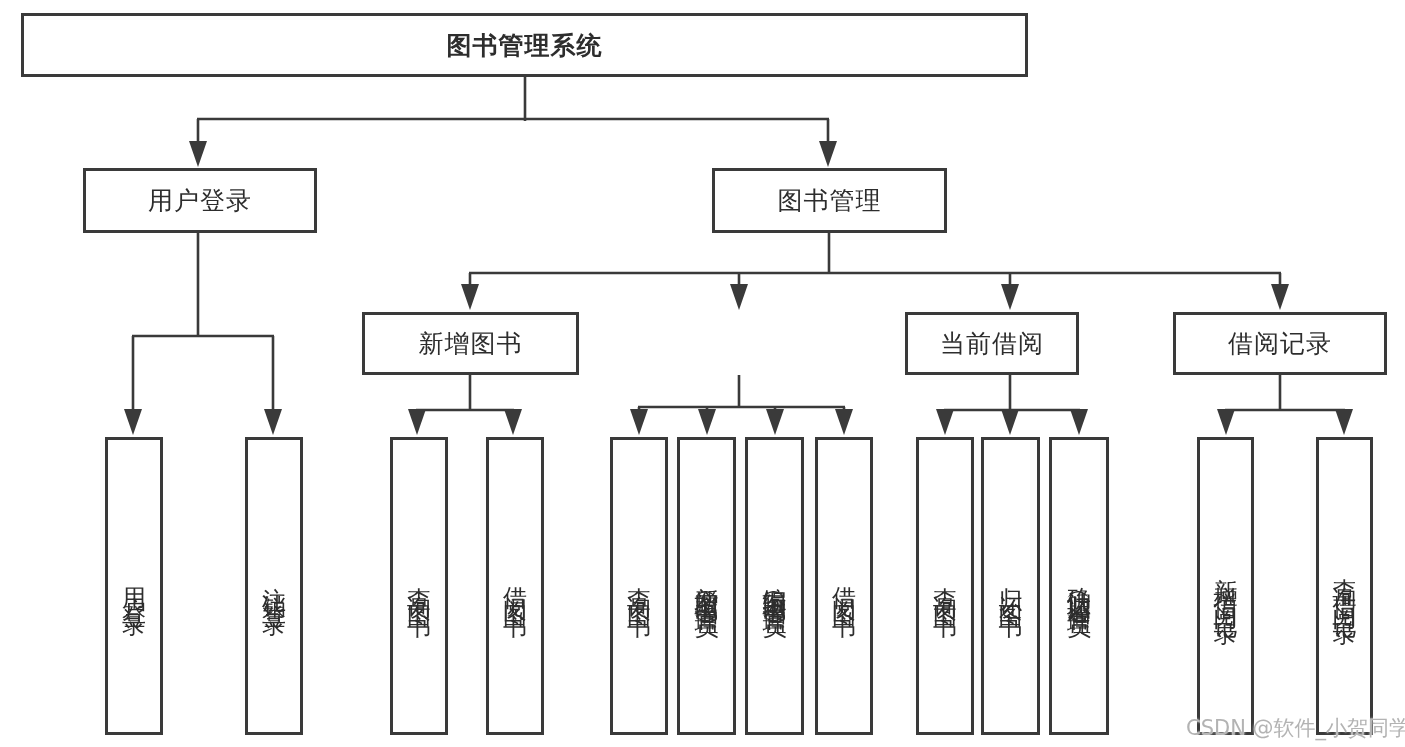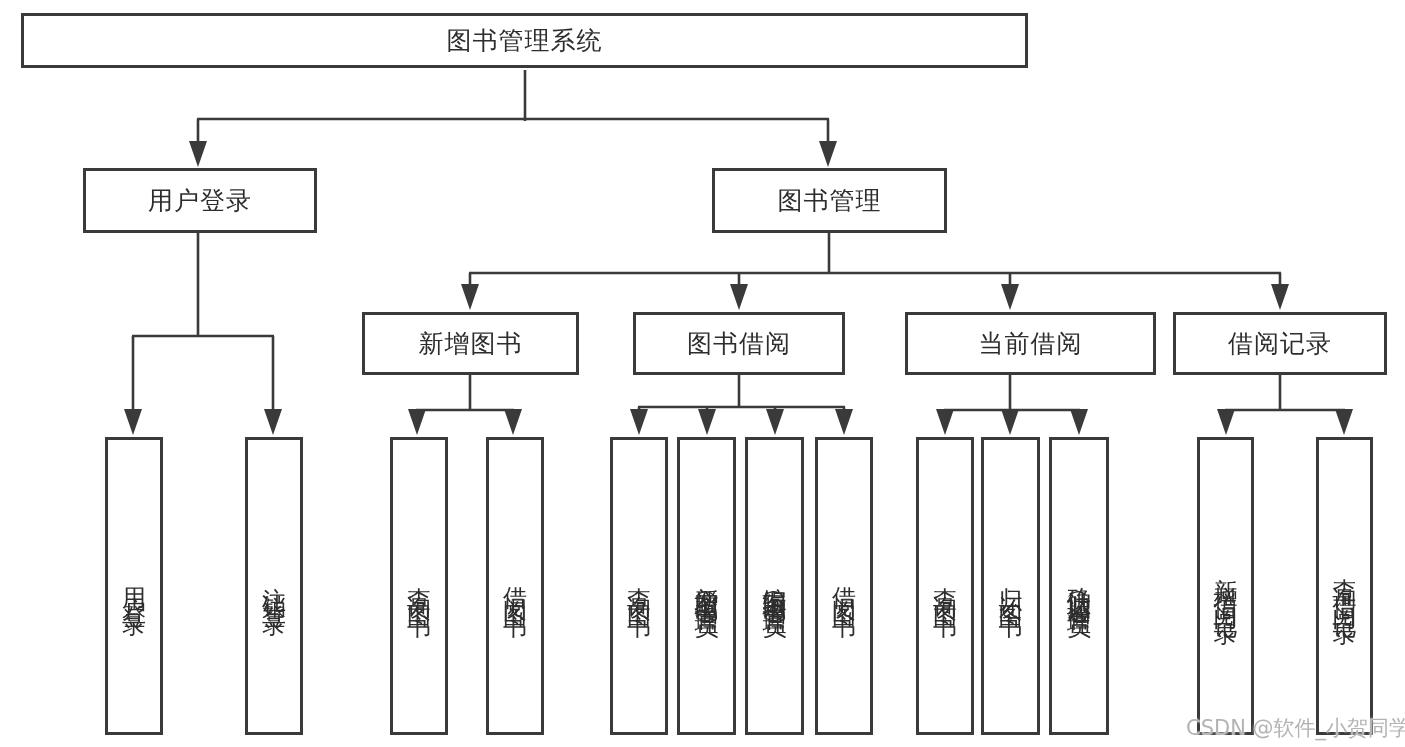--- a/index.html
+++ b/index.html
@@ -117,38 +117,35 @@
       <polygon points="766,409 784,409 775,435"></polygon>
       <polygon points="835,409 853,409 844,435"></polygon>
       <polygon points="936,409 954,409 945,435"></polygon>
       <polygon points="1001,409 1019,409 1010,435"></polygon>
       <polygon points="1070,409 1088,409 1079,435"></polygon>
       <polygon points="1217,409 1235,409 1226,435"></polygon>
       <polygon points="1335,409 1353,409 1344,435"></polygon>
     </g>
   </svg>
 
-  <div class="node hbox" style="left:21px; top:13px; width:1007px; height:55px;">
+  <div class="node hbox" style="left:21px; top:13px; width:1007px; height:64px;font-weight:bold;">
     <span>图书管理系统</span>
   </div>
 
   <div class="node hbox" style="left:83px; top:168px; width:234px; height:65px;">
     <span>用户登录</span>
   </div>
   <div class="node hbox" style="left:712px; top:168px; width:235px; height:65px;align-items:center;">
     <span>图书管理</span>
   </div>
 
   <div class="node hbox" style="left:362px; top:312px; width:217px; height:63px;">
     <span>新增图书</span>
   </div>
-  <div class="node hbox" style="left:633px; top:312px; width:212px; height:63px;">
-    <span>图书借阅</span>
-  </div>
-  <div class="node hbox" style="left:905px; top:312px; width:251px; height:63px;">
+  <div class="node hbox" style="left:905px; top:312px; width:174px; height:63px;">
     <span>当前借阅</span>
   </div>
   <div class="node hbox" style="left:1173px; top:312px; width:214px; height:63px;">
     <span>借阅记录</span>
   </div>
 
   <div class="node vbox" style="left:105px; top:437px; width:58px; height:298px;">
     <span class="vtext">用户登录</span>
   </div>
   <div class="node vbox" style="left:245px; top:437px; width:58px; height:298px;">

